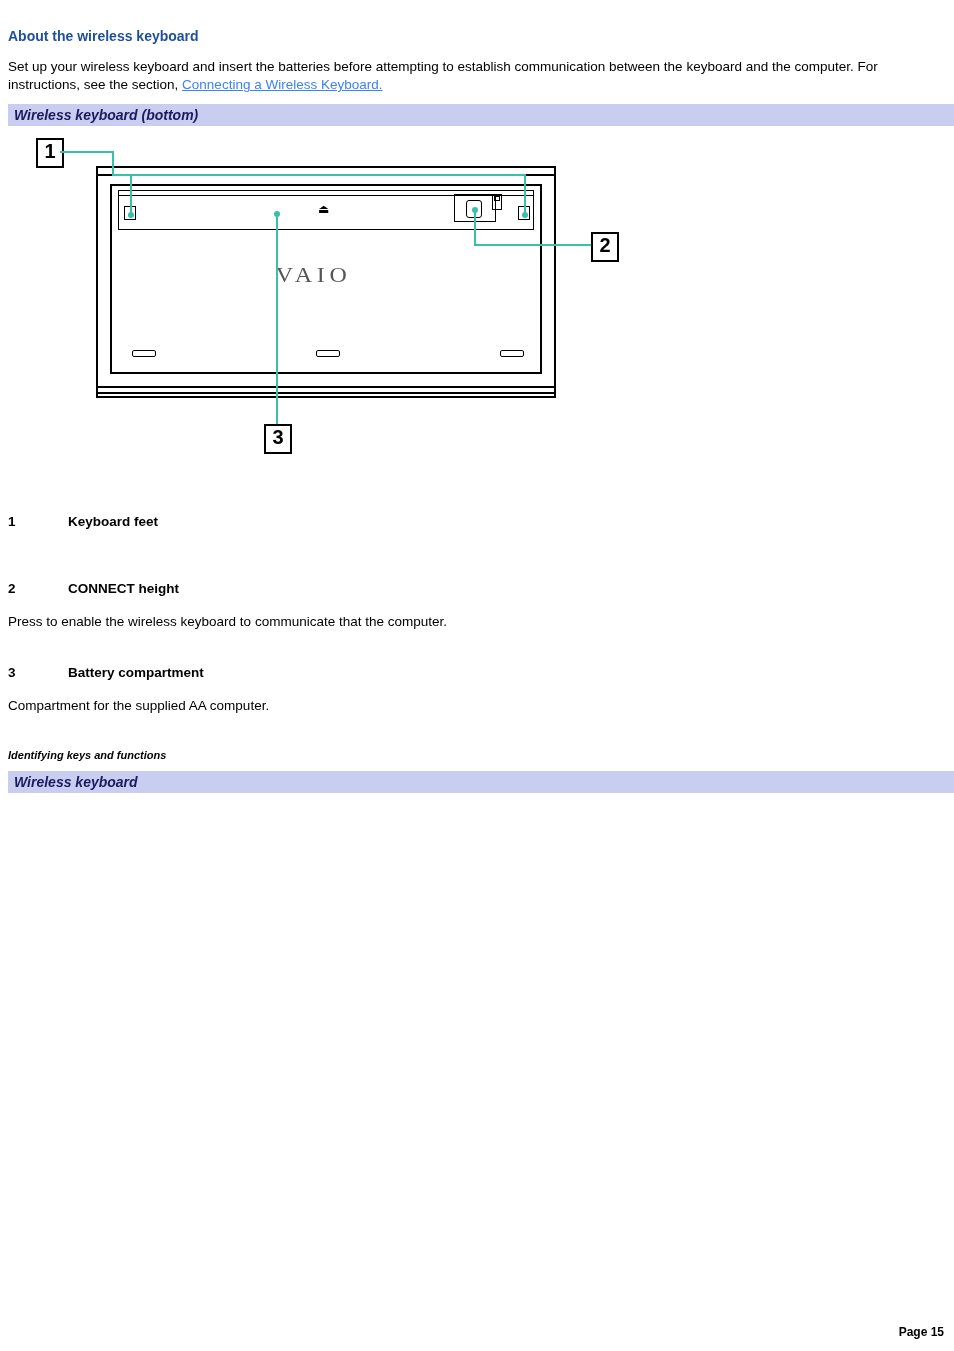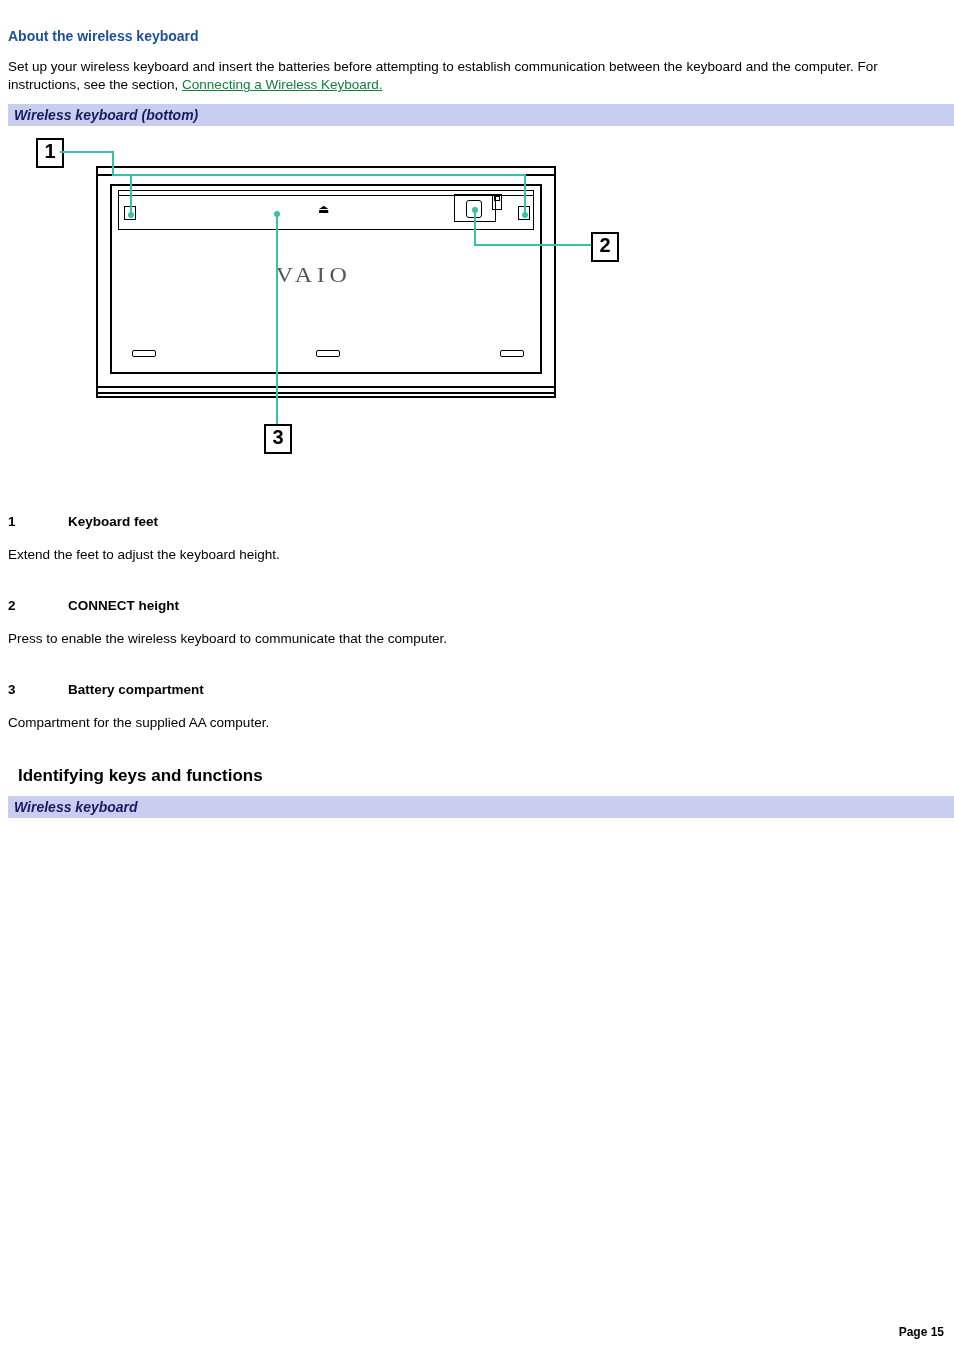--- a/index.html
+++ b/index.html
@@ -26,21 +26,21 @@
     color: #1e4f9b;
     font-size: 14px;
     font-weight: bold;
     margin: 0 0 14px 0;
   }
   p.body-text {
     margin: 0 0 10px 0;
     line-height: 1.35;
   }
   a.doc-link {
-    color: #15803d;
+    color: #3b82f6;
     text-decoration: underline;
   }
   .section-bar {
     background: #c9cdef;
     color: #1a1a60;
     font-weight: bold;
     font-style: italic;
     padding: 3px 6px;
     font-size: 14px;
     margin: 0 0 8px 0;
@@ -92,23 +92,24 @@
     font-weight: bold;
     width: 60px;
   }
   table.callouts td.label {
     font-weight: bold;
   }
   p.callout-desc {
     margin: -34px 0 36px 0;
   }
   h3.subhead {
-    font-size: 17px;
-    font-weight: bold;
-    margin: 10px 0 10px 10px;
+    font-size: 11px;
+    font-weight: bold;
+    margin: 10px 0 10px 0;
+    font-style: italic;
   }
   .page-number {
     position: absolute;
     right: 10px;
     bottom: 12px;
     font-size: 12px;
     font-weight: bold;
     padding-left: 46px;
   }
   .tiny-slot {
@@ -193,21 +194,20 @@
     </div>
 
     <table class="callouts">
       <tbody>
           <tr>
         <td class="num">1</td>
         <td class="label">Keyboard feet</td>
       </tr>
     </tbody>
       </table>
-    <p class="callout-desc">Extend the feet to adjust the keyboard height.</p>
 
     <table class="callouts" style="margin-top:0;">
       <tbody>
           <tr>
         <td class="num">2</td>
         <td class="label">CONNECT height</td>
       </tr>
     </tbody>
       </table>
     <p class="callout-desc">Press to enable the wireless keyboard to communicate that the computer.</p>

